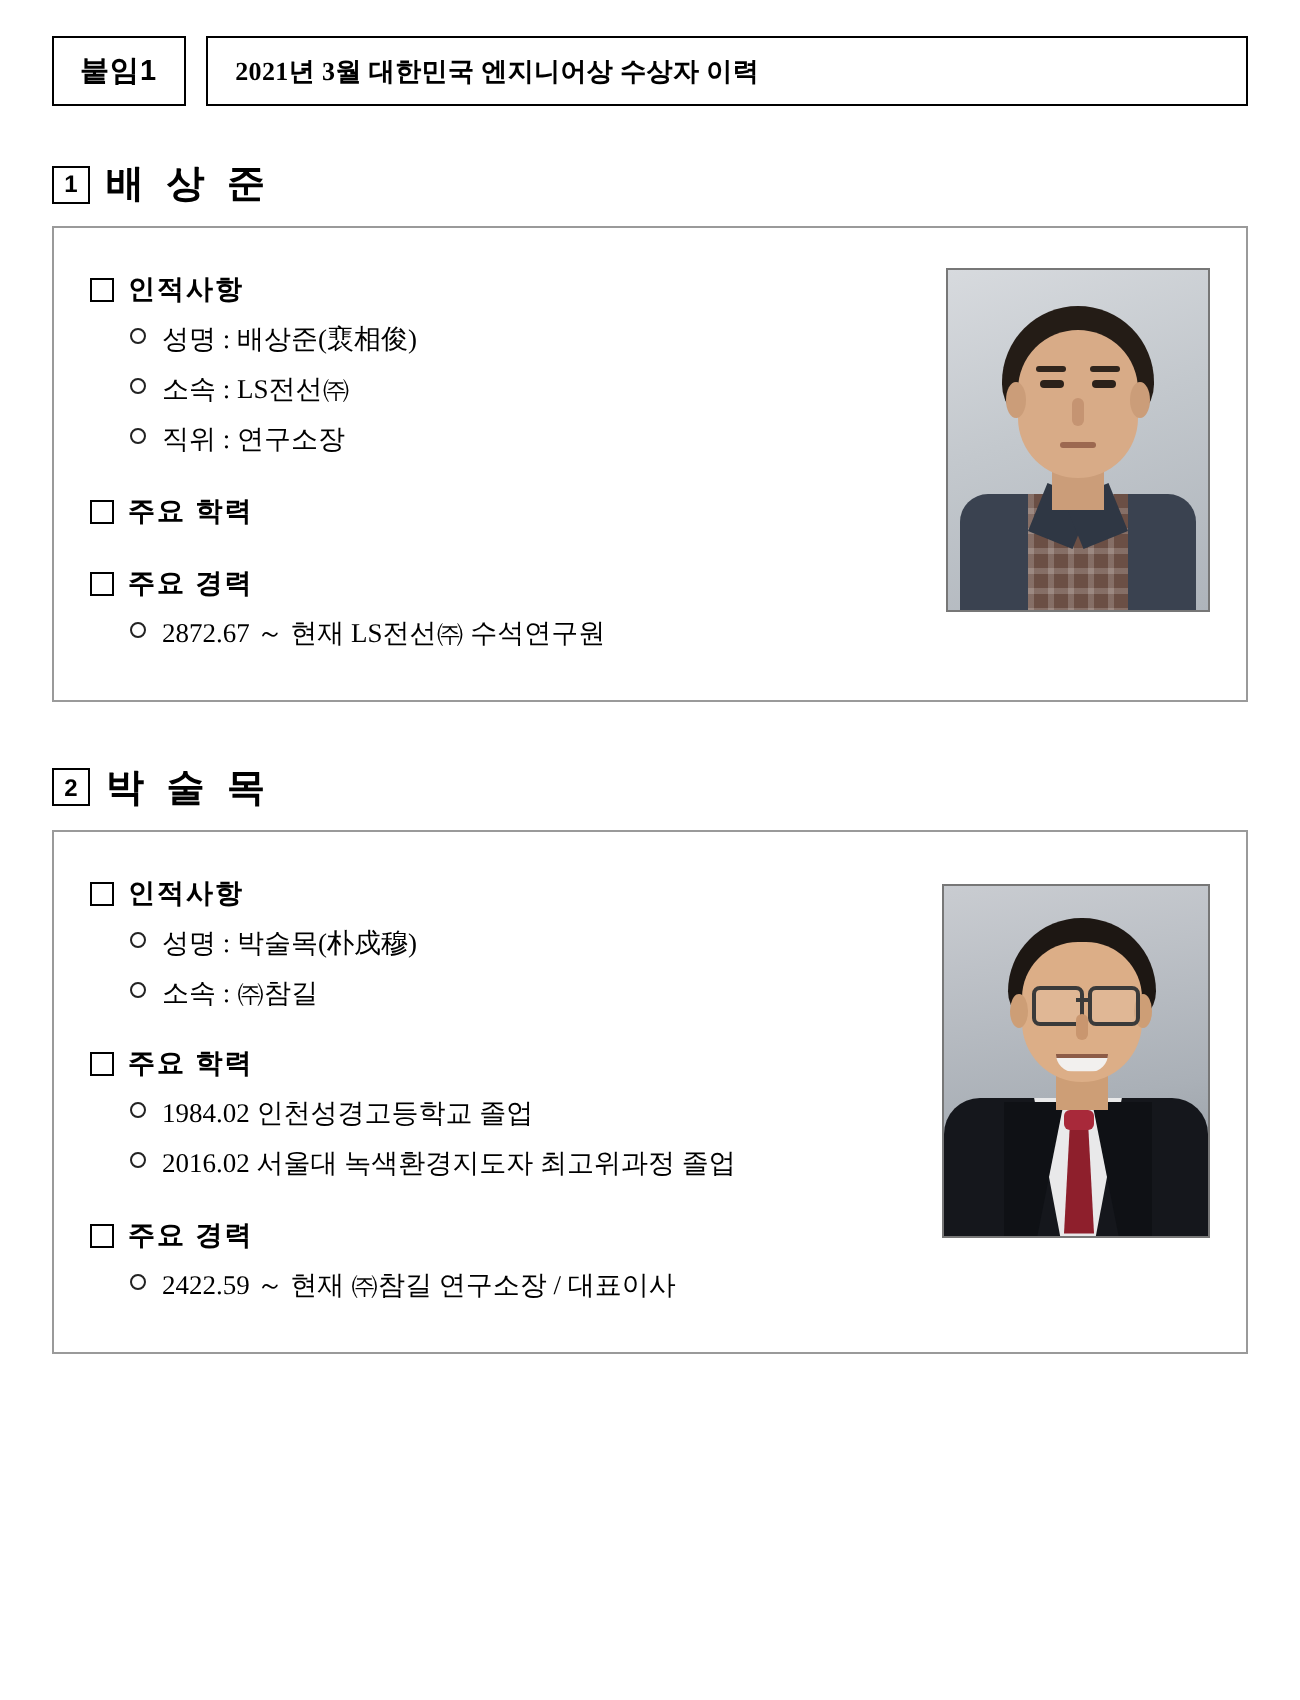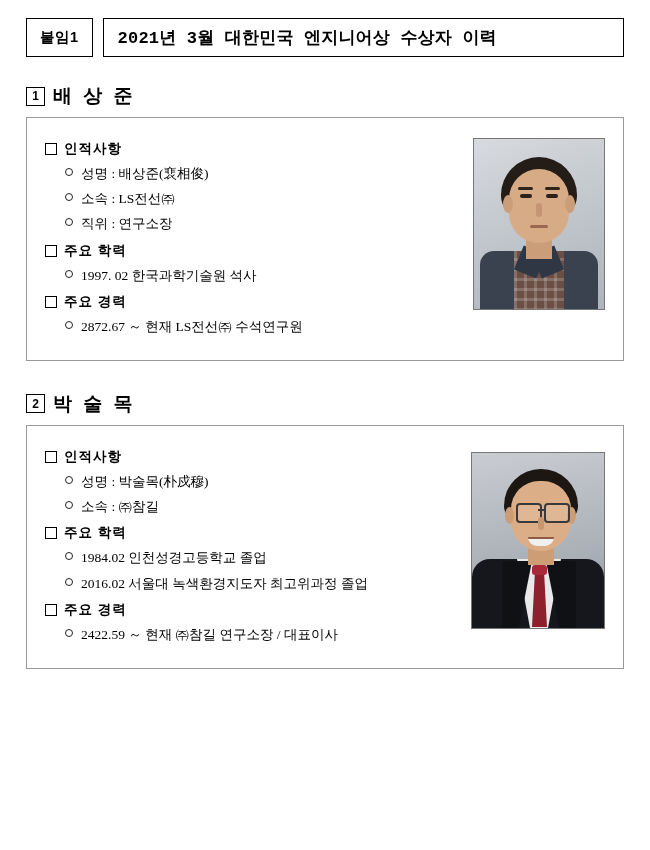--- a/index.html
+++ b/index.html
@@ -37,24 +37,25 @@
     letter-spacing: 0.5px;
     display: flex;
     align-items: center;
     justify-content: flex-start;
     white-space: nowrap;
   }
   .title-box {
     border: 1.5px solid #000;
     flex: 1;
     display: flex;
+    align-items: center;
     padding: 7px 14px;
-    font-family: Liberation Mono, monospace;
-    font-weight: bold;
-    font-size: 17px;
+    font-family: Liberation Serif, serif;
+    font-weight: bold;
+    font-size: 13px;
     letter-spacing: 0.2px;
     white-space: nowrap;
   }
 
   
   .person-heading {
     display: flex;
     align-items: center;
     gap: 8px;
     font-family: "Liberation Sans", sans-serif;
@@ -121,21 +122,21 @@
     display: inline-block;
     width: 6px;
     height: 6px;
     border: 1.2px solid #222;
     border-radius: 50%;
     flex: 0 0 auto;
     position: relative;
     top: -2px;
   }
   .item .txt { line-height: 1.2; }
-  .gap-lg { }
+  .gap-lg { margin-top: 18px; }
 
   
   .photo {
     position: absolute;
     border: 1px solid #777;
     overflow: hidden;
     background: #b9bfc6;
   }
   .photo1 { right: 18px; top: 20px; width: 130px; height: 170px; }
   .photo2 { right: 18px; top: 26px; width: 132px; height: 175px; }
@@ -220,24 +221,20 @@
         <span class="circ"></span>
         <span class="txt">직위 : 연구소장</span>
       </div>
     </div>
 
     <div class="section gap-lg">
       <div class="section-title">
         <span class="sq"></span>
         <span>주요 학력</span>
       </div>
-      <div class="item">
-        <span class="circ"></span>
-        <span class="txt">1997. 02     한국과학기술원 석사</span>
-      </div>
     </div>
 
     <div class="section gap-lg">
       <div class="section-title">
         <span class="sq"></span>
         <span>주요 경력</span>
       </div>
       <div class="item">
         <span class="circ"></span>
         <span class="txt">2872.67 ～ 현재           LS전선㈜ 수석연구원</span>

